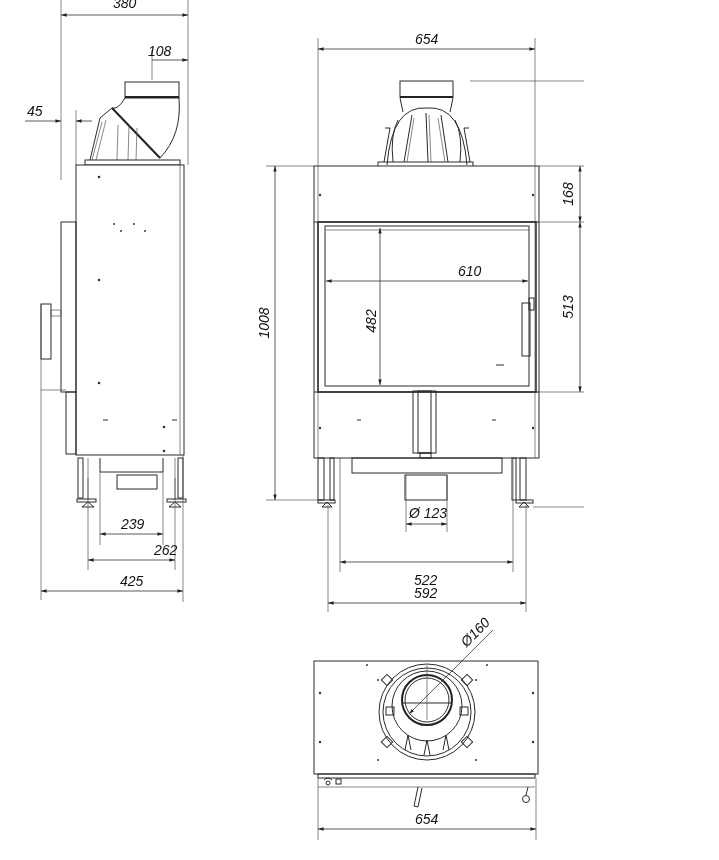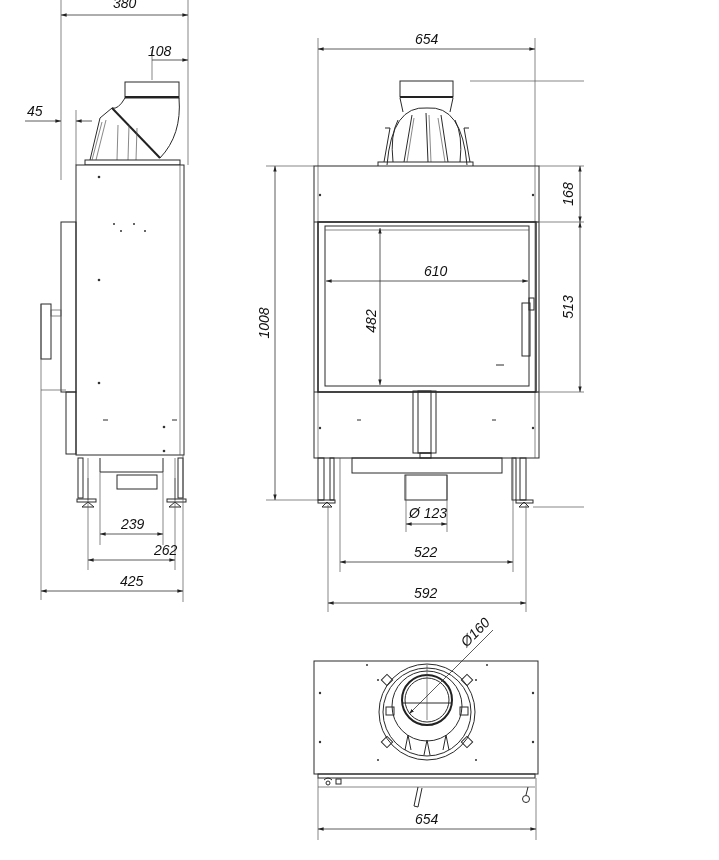--- a/index.html
+++ b/index.html
@@ -222,21 +222,21 @@
 <span class="lbl" style="left:27px;top:104px;font-style:italic;">45</span>
 <span class="lbl" style="left:121px;top:517px;">239</span>
 <span class="lbl" style="left:119px;top:543px;margin-left:35px;">262</span>
 <span class="lbl" style="left:120px;top:574px;">425</span>
 
 <span class="lbl" style="left:415px;top:32px;">654</span>
 <span class="lbl rot" style="left:556px;top:187px;">168</span>
 <span class="lbl rot" style="left:556px;top:300px;">513</span>
 <span class="lbl rot" style="left:574px;top:293px;">1282 - 1291</span>
 <span class="lbl rot" style="left:248px;top:316px;">1008</span>
-<span class="lbl" style="left:424px;top:264px;">610</span>
+<span class="lbl" style="left:458px;top:264px;">610</span>
 <span class="lbl rot" style="left:359px;top:314px;">482</span>
 <span class="lbl" style="left:409px;top:506px;">Ø 123</span>
-<span class="lbl" style="left:414px;top:545px;">522</span>
+<span class="lbl" style="left:414px;top:573px;">522</span>
 <span class="lbl" style="left:414px;top:586px;">592</span>
 
 <span class="lbl" style="left:458px;top:625px;transform:rotate(-45deg);">Ø160</span>
 <span class="lbl" style="left:415px;top:812px;">654</span>
 </div>
 
 </body></html>

